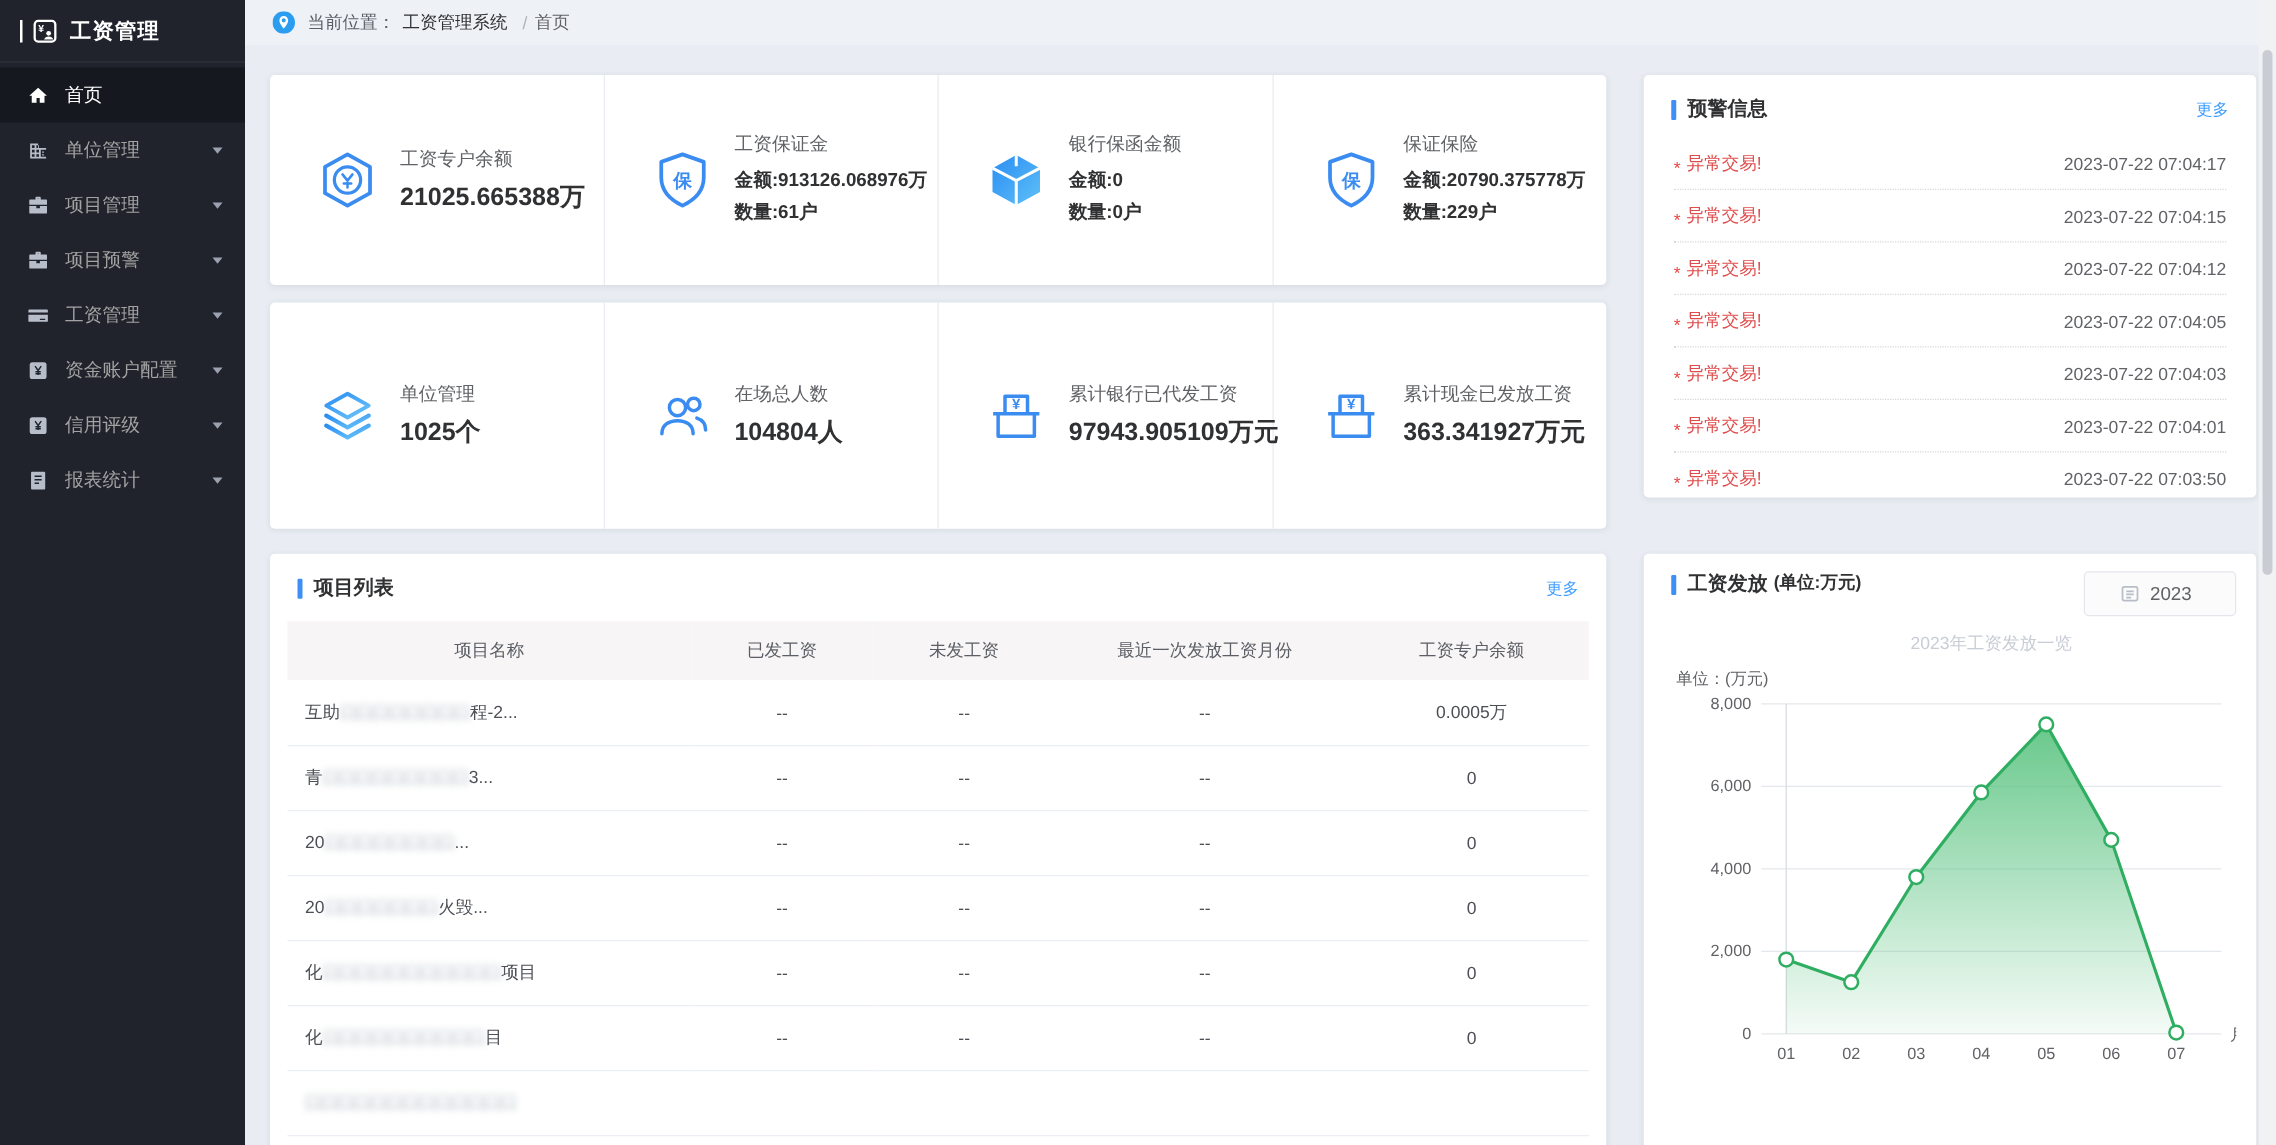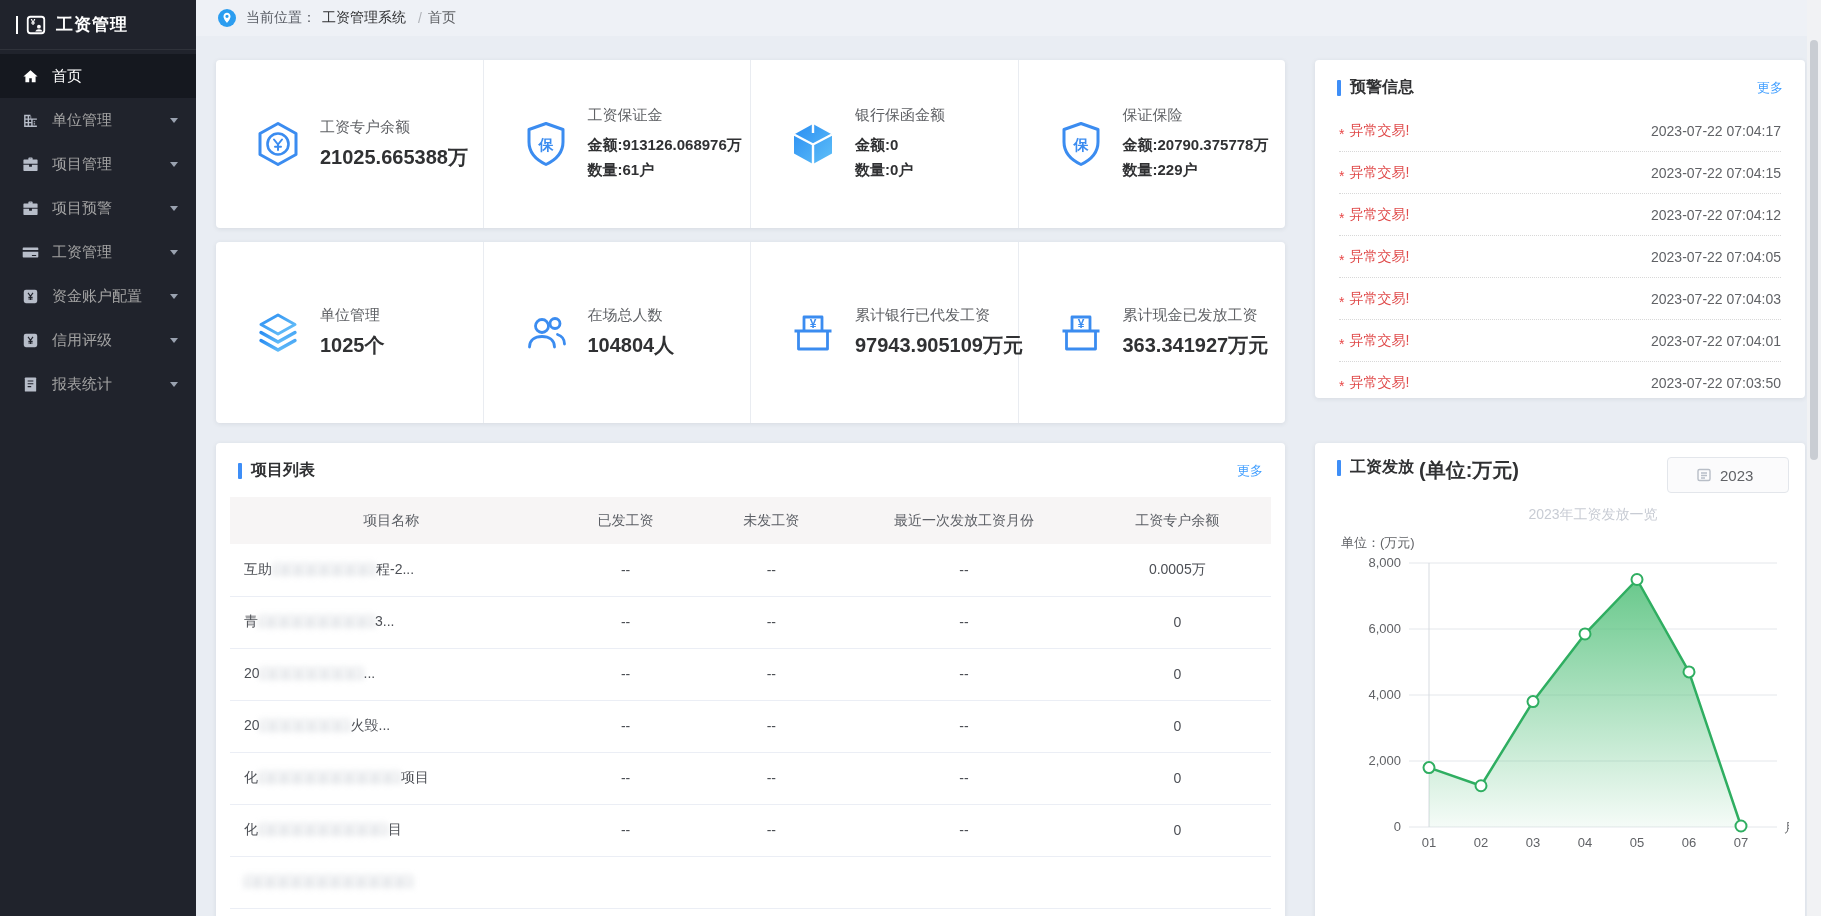--- a/index.html
+++ b/index.html
@@ -45,21 +45,21 @@
   .stat-text { min-width:0; }
   .stat-label { font-size:15px; color:#606266; margin-bottom:7px; }
   .stat-line { font-weight:bold; color:#303133; }
   .stat-text.single .stat-line { font-size:20px; white-space:nowrap; }
   .stat-text.multi .stat-line { font-size:15px; line-height:25px; }
 
   
   .panel-head { display:flex; align-items:center; padding:17px 22px 12px 22px; }
   .tbar { width:4px; height:16px; background:#3e8ef7; border-radius:1px; margin-right:9px; flex:none; }
   .panel-title { font-size:16px; font-weight:bold; color:#303133; }
-  .panel-sub { font-size:20px; font-weight:bold; color:#303133; margin-left:5px; }
+  .panel-sub { font-size:14px; font-weight:bold; color:#303133; margin-left:5px; }
   .more-link { margin-left:auto; color:#409eff; font-size:13px; cursor:pointer; }
 
   
   .alert-panel { height:338px; margin-bottom:45px; overflow:hidden; }
   .alert-list { padding:0 24px; }
   .alert-row { height:42px; display:flex; align-items:center; border-bottom:1px dotted #d8d8d8; }
   .alert-star { color:#e84646; font-size:14px; margin-right:5px; position:relative; top:3px; }
   .alert-text { color:#e04b4b; font-size:14px; }
   .alert-time { margin-left:auto; color:#606266; font-size:14px; }
 

